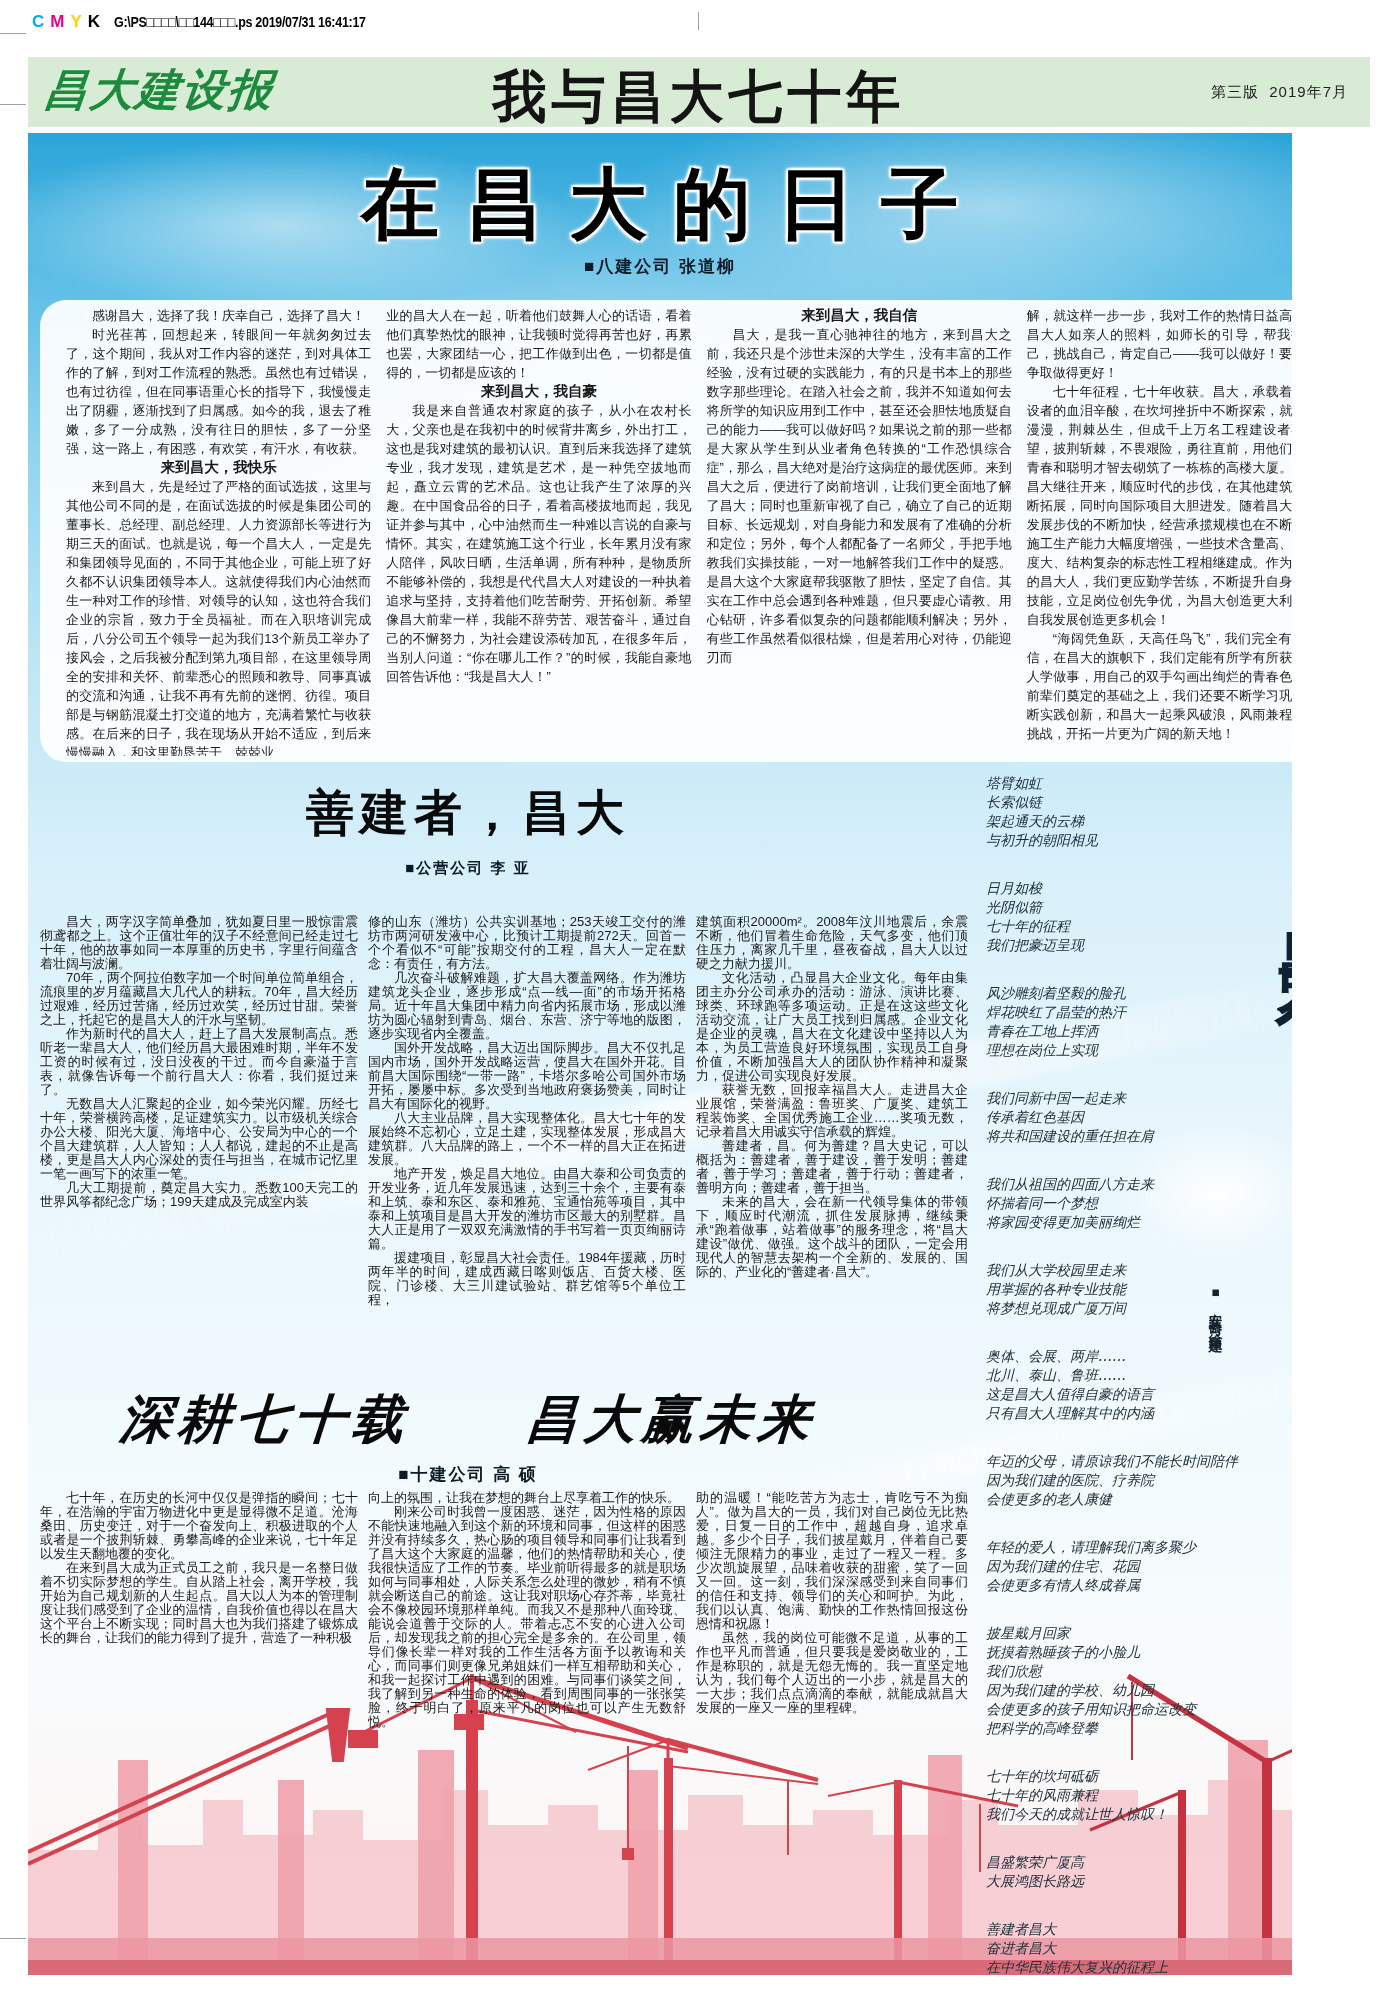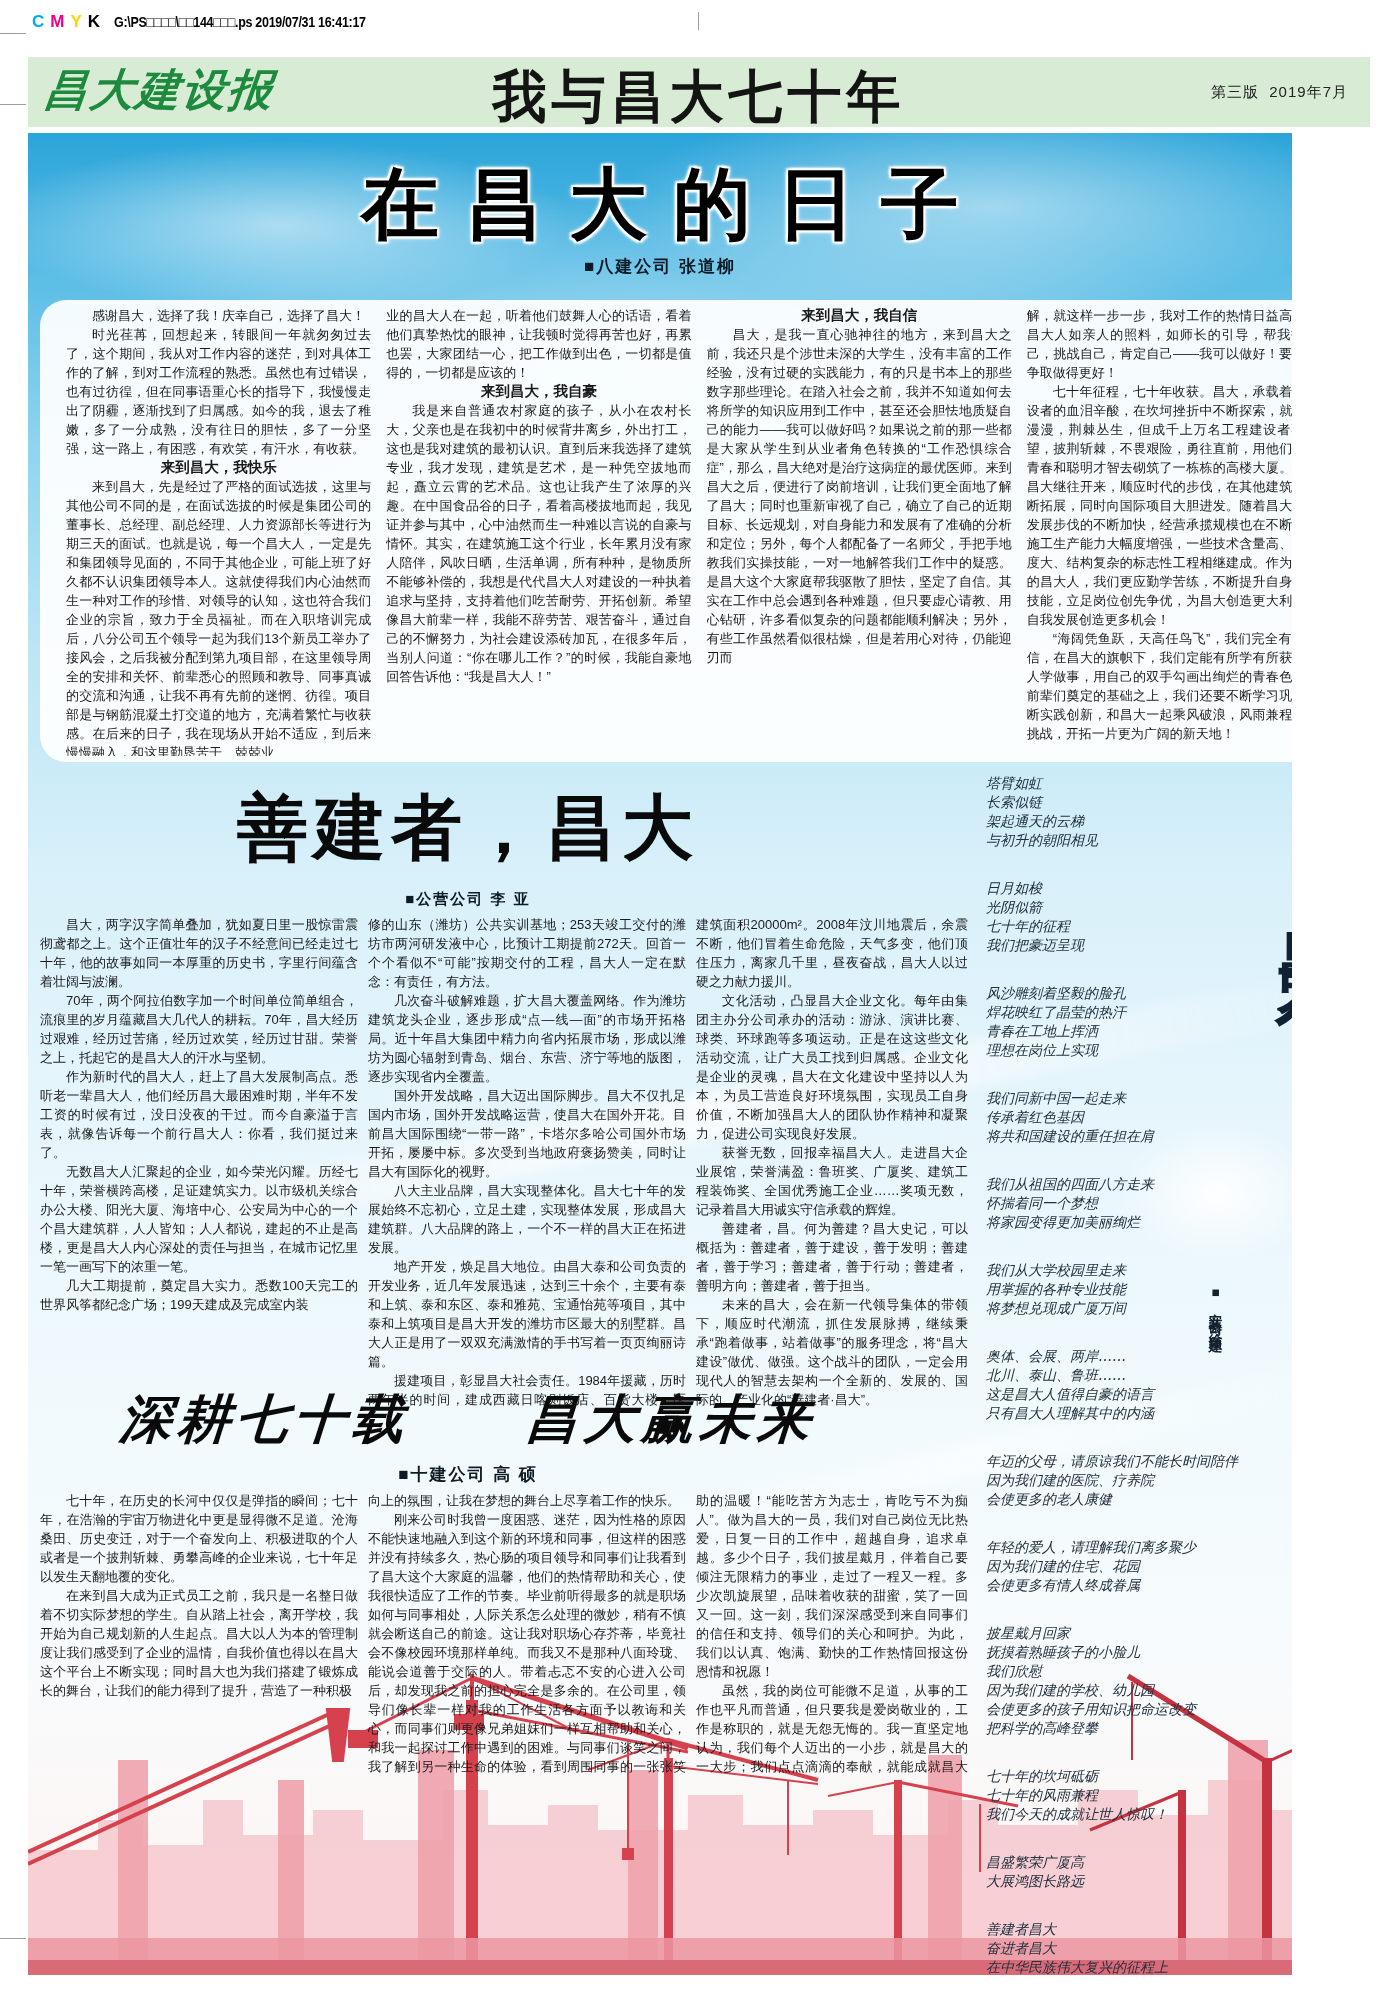--- a/index.html
+++ b/index.html
@@ -45,27 +45,27 @@
   .byline{font-weight:bold;color:#0d1b26;z-index:3;}
   .b1{position:absolute;left:0;right:0;top:122px;text-align:center;font-size:17px;letter-spacing:2px;}
   .panel{position:absolute;left:12px;top:167px;width:1318px;height:462px;z-index:2;
          background:rgba(255,255,255,.93);border-radius:26px;box-sizing:border-box;
          padding:6px 26px;display:flex;gap:15px;}
   .acol{flex:1;overflow:hidden;font-size:13px;line-height:19px;text-align:justify;color:#1a1a1a;}
   .acol p{margin:0;text-indent:2em;}
   .acol p.cont{text-indent:0;}
   .sub{text-align:center;font-weight:bold;font-size:14.5px;margin:9px 0 7px;text-indent:0 !important;}
   
-  .fcol{position:absolute;z-index:3;overflow:hidden;font-size:13px;line-height:19px;
+  .fcol{position:absolute;z-index:3;overflow:hidden;font-size:13px;line-height:14px;
         text-align:justify;color:#1a1a1a;}
   .fcol p{margin:0;text-indent:2em;}
   .fcol p.cont{text-indent:0;}
   
   .t2wrap{position:absolute;left:110px;top:648px;width:660px;text-align:center;z-index:3;}
-  .t2{margin:0;font-family:"Liberation Serif","DejaVu Serif",serif;font-weight:900;font-size:71px;
+  .t2{margin:0;font-family:"Liberation Serif","DejaVu Serif",serif;font-weight:900;font-size:48px;
       color:#0a0a0a;letter-spacing:6px;}
   .b2{margin-top:14px;font-size:15px;letter-spacing:2px;}
   .t3wrap{position:absolute;left:90px;top:1252px;width:700px;text-align:center;z-index:3;}
   .t3{margin:0;font-family:"DejaVu Serif","Liberation Serif",serif;font-weight:900;font-size:52px;
       color:#0a0a0a;letter-spacing:6px;font-style:italic;transform:skewX(-4deg);}
   .b3{margin-top:8px;font-size:17px;letter-spacing:2px;}
   
   .poem{position:absolute;left:958px;top:622px;width:300px;z-index:3;
         font-family:"DejaVu Serif","Liberation Serif",serif;font-style:italic;
         font-size:14px;line-height:19px;color:#20303d;white-space:pre-line;}

